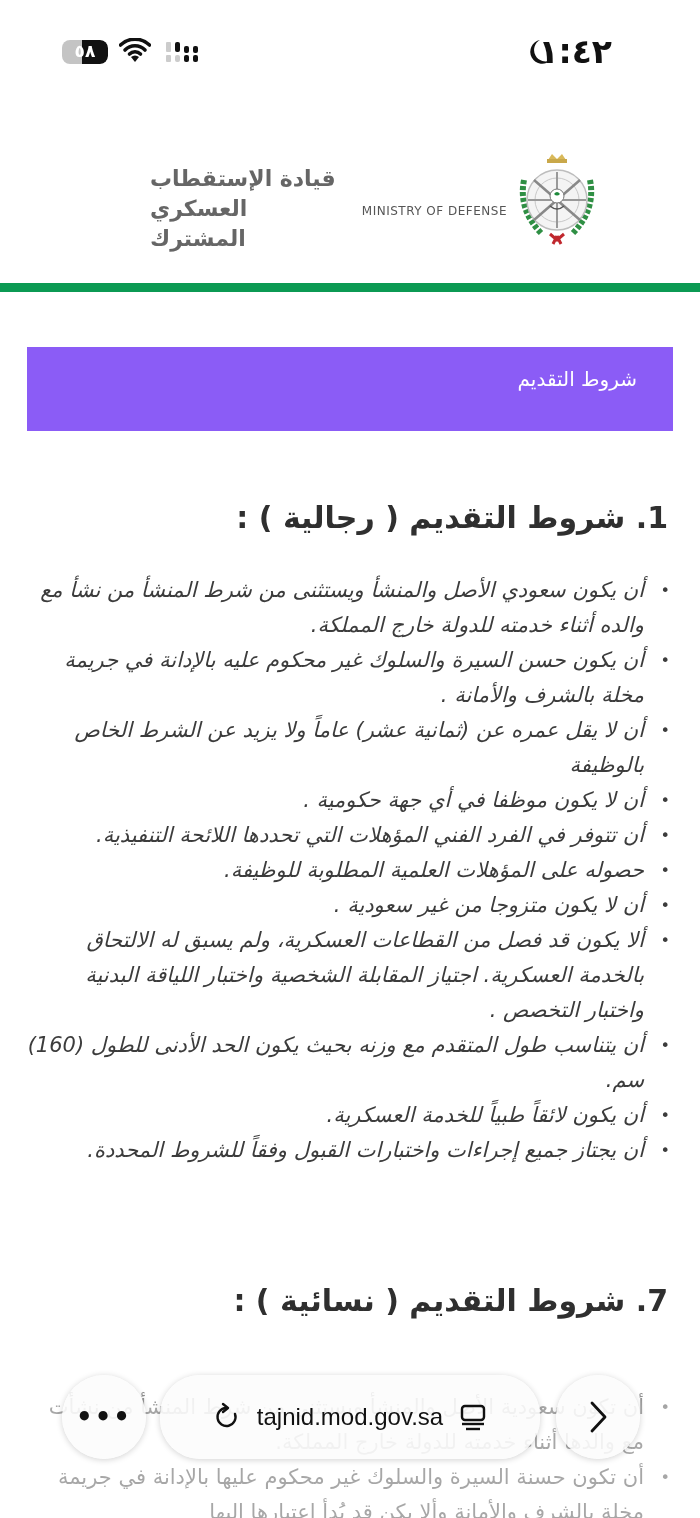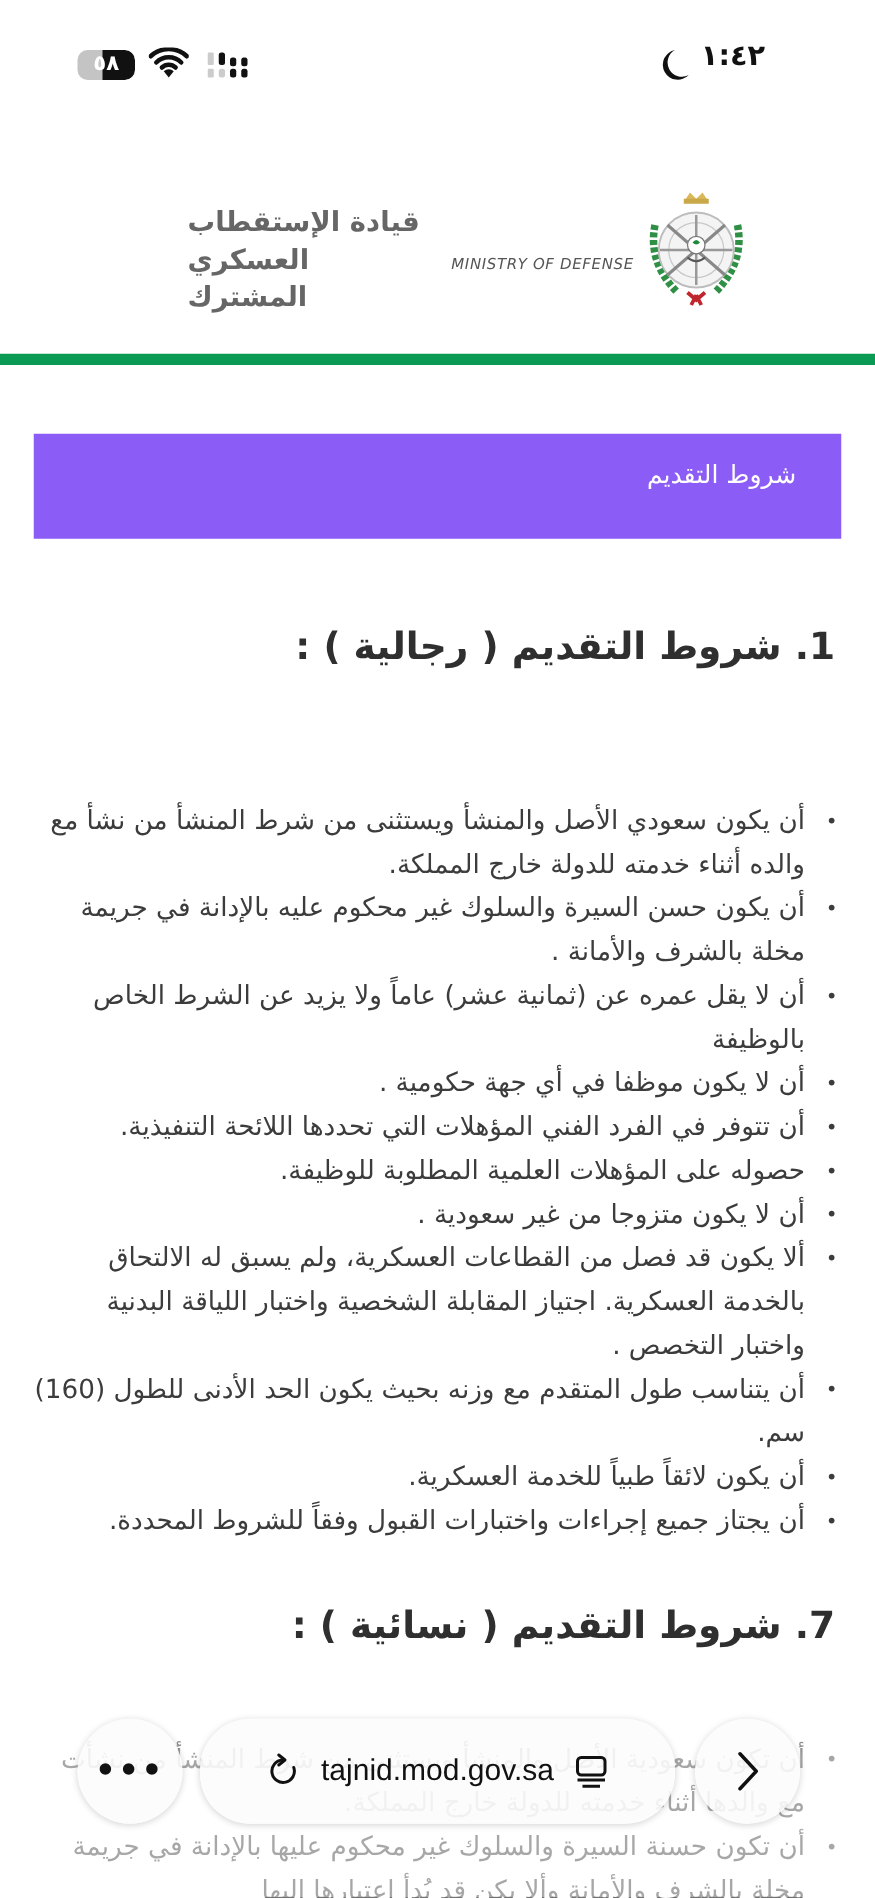--- a/index.html
+++ b/index.html
@@ -21,36 +21,36 @@
       border-radius: 0 8px 8px 0;
     }
     .battery .label {
       position: absolute; left: 0; right: 0; top: 1px; text-align: center;
       font-size: 17px; font-weight: bold; color: #fff; letter-spacing: 1px;
       font-family: "DejaVu Sans", sans-serif;
     }
     .wifi { position: absolute; left: 119px; top: 38px; width: 32px; height: 26px; }
     .signal { position: absolute; left: 166px; top: 40px; width: 34px; height: 24px; }
     .clock {
-      position: absolute; right: 88px; top: 32px; font-size: 23px; font-weight: bold; color: #111;
+      position: absolute; right: 88px; top: 32px; font-size: 33px; font-weight: bold; color: #111;
       direction: rtl;
     }
     .moon { position: absolute; right: 148px; top: 38px; width: 26px; height: 28px; }
 
     .header {
       position: absolute; top: 140px; left: 0; width: 700px; height: 110px;
     }
     .emblem { position: absolute; left: 512px; top: 10px; width: 90px; height: 96px; }
     .mod-ar {
       position: absolute; left: 355px; top: 28px; width: 152px; text-align: right;
       font-size: 27px; color: #555; direction: rtl; letter-spacing: 2px;
     }
     .mod-en {
       position: absolute; left: 355px; top: 64px; width: 152px; text-align: right;
-      font-size: 12px; color: #555; letter-spacing: 0.5px; font-style: italic;
+      font-size: 12px; color: #555; letter-spacing: 0.5px;
     }
     .command {
       position: absolute; left: 150px; top: 24px; width: 190px; text-align: left;
       font-size: 22px; font-weight: bold; color: #666; direction: rtl; line-height: 30px;
     }
     .green-bar {
       position: absolute; top: 283px; left: 0; width: 700px; height: 9px; background: #0b9a53;
     }
     .gold-banner {
       position: absolute; top: 347px; left: 27px; width: 646px; height: 84px;
@@ -141,21 +141,21 @@
     <div>العسكري المشترك</div>
   </div>
 </div>
 <div class="green-bar"></div>
 
 <div class="gold-banner">
   <span class="title">شروط التقديم</span>
 </div>
 
 <h2 class="section-title" style="top:500px;">1. شروط التقديم ( رجالية ) :</h2>
-<ul class="reqs" style="top:639px;">
+<ul class="reqs" style="top:573px;font-style:italic;">
   <li>أن يكون سعودي الأصل والمنشأ ويستثنى من شرط المنشأ من نشأ مع والده أثناء خدمته للدولة خارج المملكة.</li>
   <li>أن يكون حسن السيرة والسلوك غير محكوم عليه بالإدانة في جريمة مخلة بالشرف والأمانة .</li>
   <li>أن لا يقل عمره عن (ثمانية عشر) عاماً ولا يزيد عن الشرط الخاص بالوظيفة</li>
   <li>أن لا يكون موظفا في أي جهة حكومية .</li>
   <li>أن تتوفر في الفرد الفني المؤهلات التي تحددها اللائحة التنفيذية.</li>
   <li>حصوله على المؤهلات العلمية المطلوبة للوظيفة.</li>
   <li>أن لا يكون متزوجا من غير سعودية .</li>
   <li>ألا يكون قد فصل من القطاعات العسكرية، ولم يسبق له الالتحاق بالخدمة العسكرية.  اجتياز المقابلة الشخصية واختبار اللياقة البدنية واختبار التخصص .</li>
   <li>أن يتناسب طول المتقدم مع وزنه بحيث يكون الحد الأدنى للطول (160) سم.</li>
   <li>أن يكون لائقاً طبياً للخدمة العسكرية.</li>

